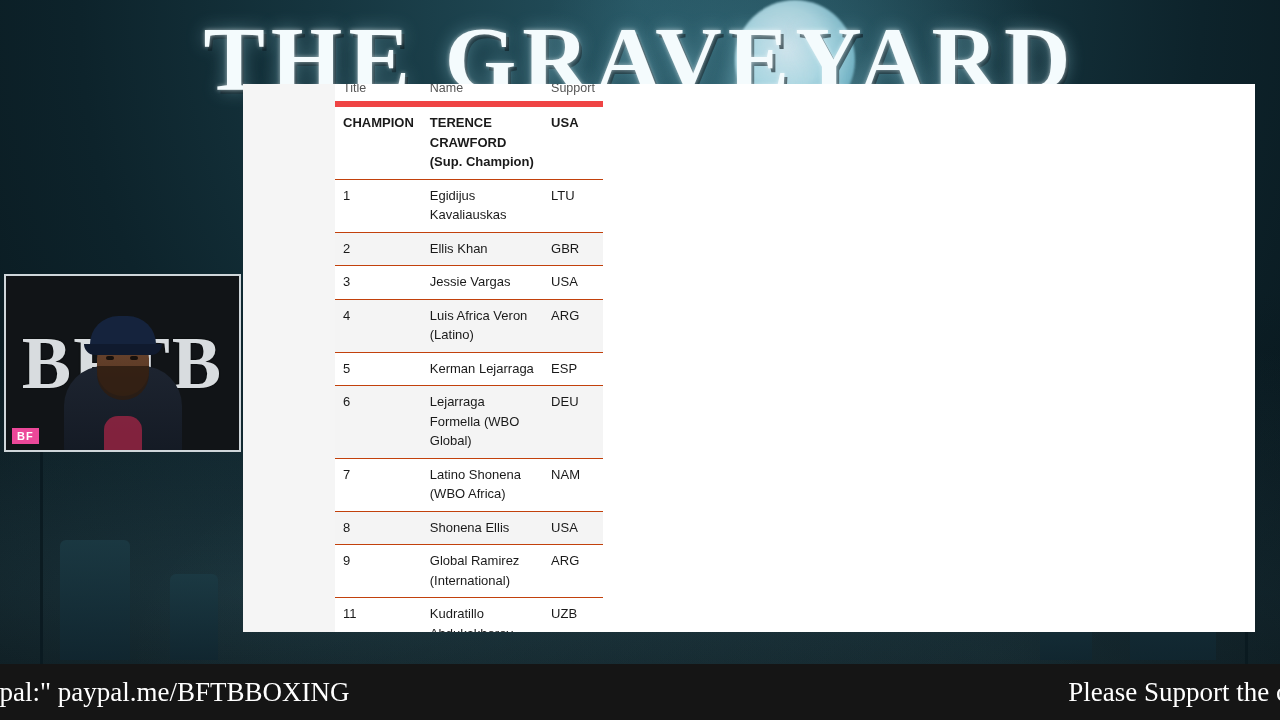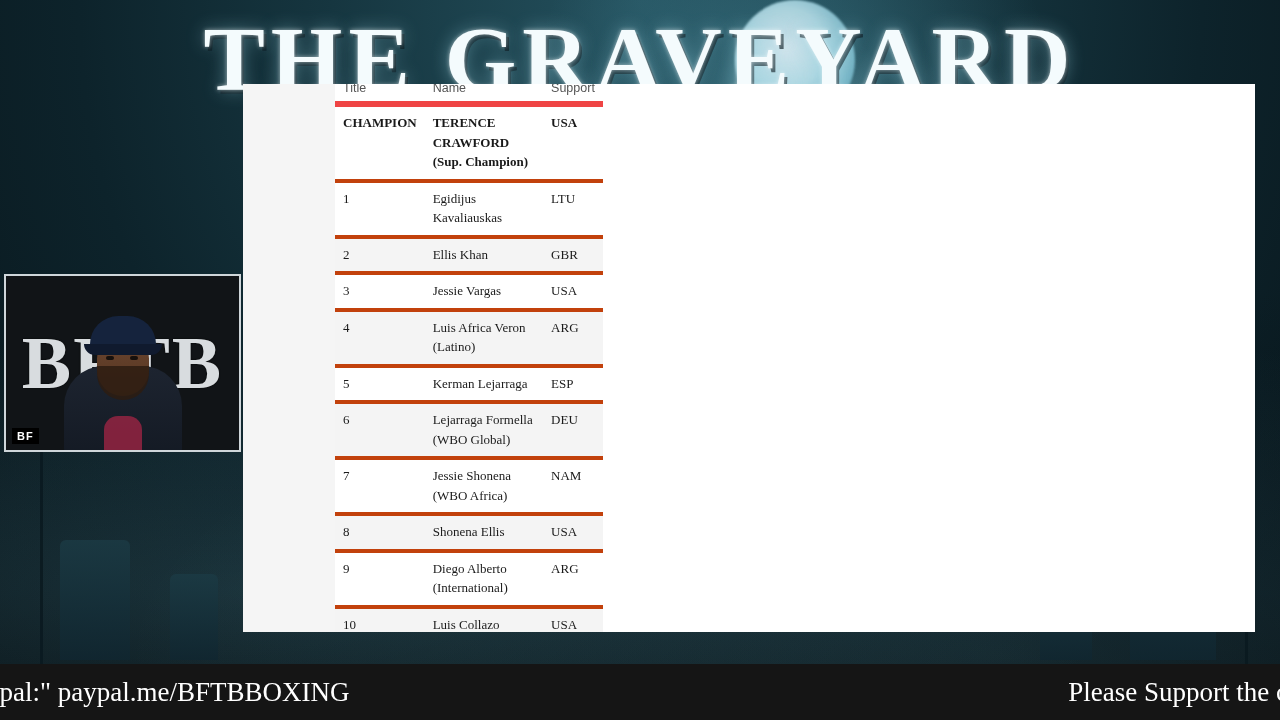--- a/index.html
+++ b/index.html
@@ -153,21 +153,21 @@
   .cam-eye {
     position: absolute;
     top: 64px;
     width: 8px; height: 4px;
     background: #17100c;
     border-radius: 3px;
   }
   #facecam-badge {
     position: absolute;
     left: 6px; bottom: 6px;
-    background: #000000;
+    background: #ec4899;
     color: #fff;
     font-size: 11px;
     font-weight: bold;
     padding: 2px 5px;
     letter-spacing: 1px;
   }
 
   
   #shared-window {
     position: absolute;
@@ -210,23 +210,22 @@
     font-weight: normal;
     color: #555;
     font-size: 12.5px;
     padding: 5px 8px 6px 8px;
     border-bottom: 6px solid #ef4444;
     background: #ffffff;
   }
   #ranking-table td {
     padding: 6px 8px 7px 8px;
     vertical-align: top;
-    border-bottom: 4px solid #c2410c;
+    border-bottom: 1px solid #c2410c;
     line-height: 1.5;
-    font-family: Liberation Serif, serif;
   }
   #ranking-table tr.zebra td { background: #f4f4f4; }
   #ranking-table tr.champion td {
     font-weight: bold;
     background: #ffffff;
   }
   #ranking-table col.col-rank { width: 72px; }
   #ranking-table col.col-name { width: 136px; }
   #ranking-table col.col-country { width: 60px; }
 
@@ -322,37 +321,32 @@
               <td>Kerman Lejarraga</td>
               <td>ESP</td>
             </tr>
             <tr class="zebra">
               <td>6</td>
               <td>Lejarraga Formella (WBO Global)</td>
               <td>DEU</td>
             </tr>
             <tr>
               <td>7</td>
-              <td>Jessie Shonena (WBO Africa)</td>
+              <td>Latino Shonena (WBO Africa)</td>
               <td>NAM</td>
             </tr>
             <tr class="zebra">
               <td>8</td>
               <td>Shonena Ellis</td>
               <td>USA</td>
             </tr>
             <tr>
               <td>9</td>
-              <td>Diego Alberto (International)</td>
+              <td>Global Ramirez (International)</td>
               <td>ARG</td>
-            </tr>
-            <tr class="zebra">
-              <td>10</td>
-              <td>Luis Collazo</td>
-              <td>USA</td>
             </tr>
             <tr>
               <td>11</td>
               <td>Kudratillo Abdukakhorov</td>
               <td>UZB</td>
             </tr>
           </tbody>
       </table>
     </div>
   </div>

